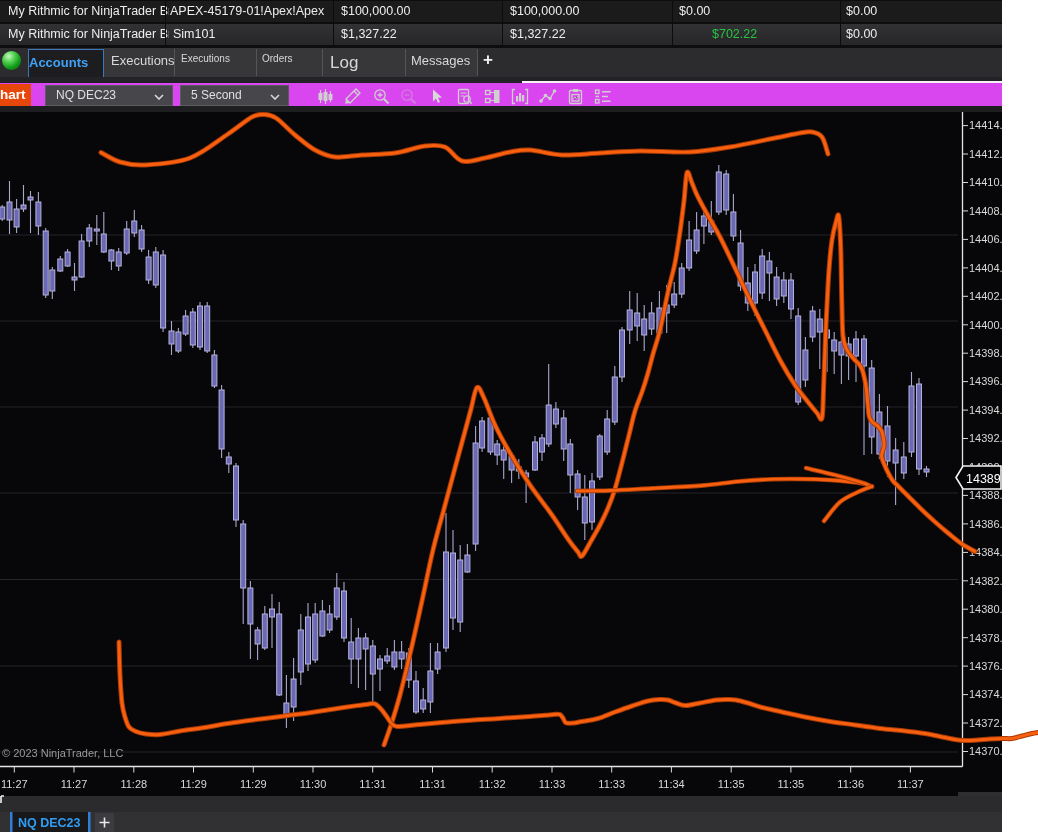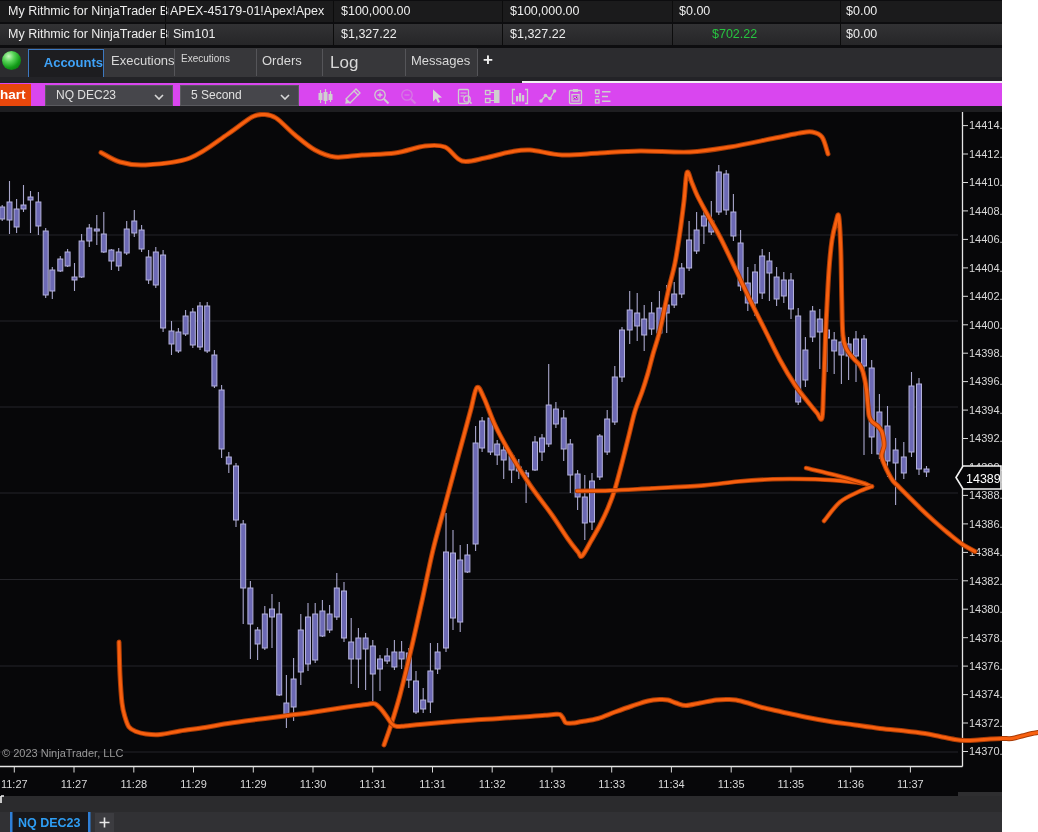--- a/index.html
+++ b/index.html
@@ -29,39 +29,39 @@
     <div style="position:absolute;left:846px;top:0;white-space:nowrap;color:#ededed">$0.00</div>
     <div style="position:absolute;left:165.0px;top:0;width:1px;height:21px;background:#0c0c0c"></div>
     <div style="position:absolute;left:333.0px;top:0;width:1px;height:21px;background:#0c0c0c"></div>
     <div style="position:absolute;left:501.5px;top:0;width:1px;height:21px;background:#0c0c0c"></div>
     <div style="position:absolute;left:672.0px;top:0;width:1px;height:21px;background:#0c0c0c"></div>
     <div style="position:absolute;left:840.0px;top:0;width:1px;height:21px;background:#0c0c0c"></div>
   </div>
 <div style="position:absolute;left:0;top:48px;width:1002px;height:29px;background:#2c2c2f">
  <div style="position:absolute;left:104px;top:0;width:373px;height:29px;background:#37373a"></div>
  <div style="position:absolute;left:2px;top:3px;width:19px;height:19px;border-radius:50%;background:radial-gradient(circle at 35% 28%, #c8f8c0 0%, #57d457 30%, #129b18 62%, #075d0b 100%)"></div>
- <div style="position:absolute;left:28px;top:1px;width:74px;height:28px;border:1px solid #3c78c0;border-bottom:none;background:#1d1d20;color:#3fa2f7;font-weight:bold;font-size:13px;text-align:right;line-height:26px">Accounts</div>
+ <div style="position:absolute;left:28px;top:1px;width:74px;height:28px;border:1px solid #3c78c0;border-bottom:none;background:#1d1d20;color:#3fa2f7;font-weight:bold;font-size:13px;text-align:left;line-height:26px">Accounts</div>
  <div style="position:absolute;left:111px;top:5px;color:#d8d8d8;font-size:13px">Executions</div>
  <div style="position:absolute;left:181px;top:5px;color:#d8d8d8;font-size:10px">Executions</div>
- <div style="position:absolute;left:262px;top:5px;color:#d8d8d8;font-size:13px">Orders</div>
+ <div style="position:absolute;left:262px;top:5px;color:#d8d8d8;font-size:10px">Orders</div>
  <div style="position:absolute;left:330px;top:5px;color:#d8d8d8;font-size:17px">Log</div>
  <div style="position:absolute;left:411px;top:5px;color:#d8d8d8;font-size:13px">Messages</div>
  <div style="position:absolute;left:483px;top:2px;color:#f0f0f0;font-size:17px;font-weight:bold">+</div>
  <div style="position:absolute;left:174px;top:1px;width:1px;height:27px;background:#555559"></div>
  <div style="position:absolute;left:256px;top:1px;width:1px;height:27px;background:#555559"></div>
  <div style="position:absolute;left:322px;top:1px;width:1px;height:27px;background:#555559"></div>
  <div style="position:absolute;left:405px;top:1px;width:1px;height:27px;background:#555559"></div>
  <div style="position:absolute;left:477px;top:1px;width:1px;height:27px;background:#555559"></div>
 </div>
 <div style="position:absolute;left:0;top:83px;width:1002px;height:29px;background:#d946ef">
  <div style="position:absolute;left:0;top:1px;width:31px;height:22px;background:#e8470c;color:#fff;font-size:13.5px;font-weight:bold;line-height:22px">hart</div>
  <div style="position:absolute;left:45px;top:2px;width:128px;height:21px;background:#46464b;border:1px solid #5a5a5f;box-sizing:border-box;color:#e0e0e0;font-size:12px;line-height:19px;padding-left:10px">NQ DEC23<svg width="10" height="6" viewBox="0 0 10 6" style="position:absolute;right:8px;top:8px">
         <path d="M1 1 L5 5 L9 1" stroke="#d8d8d8" stroke-width="1.6" fill="none"></path>
       </svg></div>
- <div style="position:absolute;left:180px;top:2px;width:119px;height:21px;background:#46464b;border:1px solid #5a5a5f;box-sizing:border-box;color:#e0e0e0;font-size:12px;line-height:19px;padding-left:10px">5 Second<svg width="10" height="6" viewBox="0 0 10 6" style="position:absolute;right:8px;top:8px">
+ <div style="position:absolute;left:180px;top:2px;width:109px;height:21px;background:#46464b;border:1px solid #5a5a5f;box-sizing:border-box;color:#e0e0e0;font-size:12px;line-height:19px;padding-left:10px">5 Second<svg width="10" height="6" viewBox="0 0 10 6" style="position:absolute;right:8px;top:8px">
         <path d="M1 1 L5 5 L9 1" stroke="#d8d8d8" stroke-width="1.6" fill="none"></path>
       </svg></div>
 <div style="position:absolute;left:317px;top:5px;width:17px;height:17px;"><svg width="17" height="17" viewBox="0 0 17 17">
         <g stroke="#cfcfcf" stroke-width="1.2">
           <path d="M3.5 2 V15 M8.5 1 V16 M13.5 3 V14"></path>
         </g>
         <g fill="#cfcfcf">
           <rect x="1.5" y="5" width="4" height="7"></rect>
           <rect x="6.5" y="4" width="4" height="9"></rect>
           <rect x="11.5" y="6" width="4" height="6"></rect>

